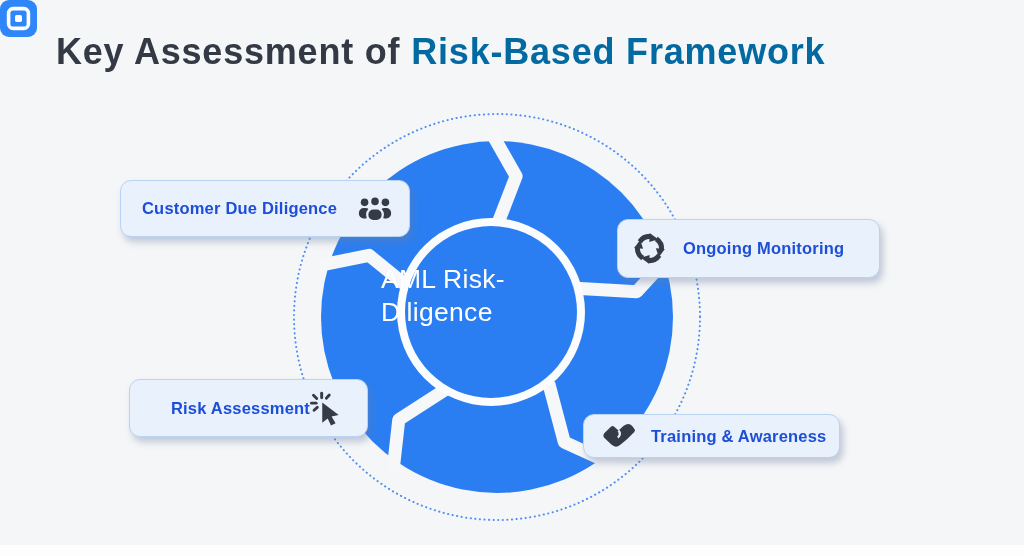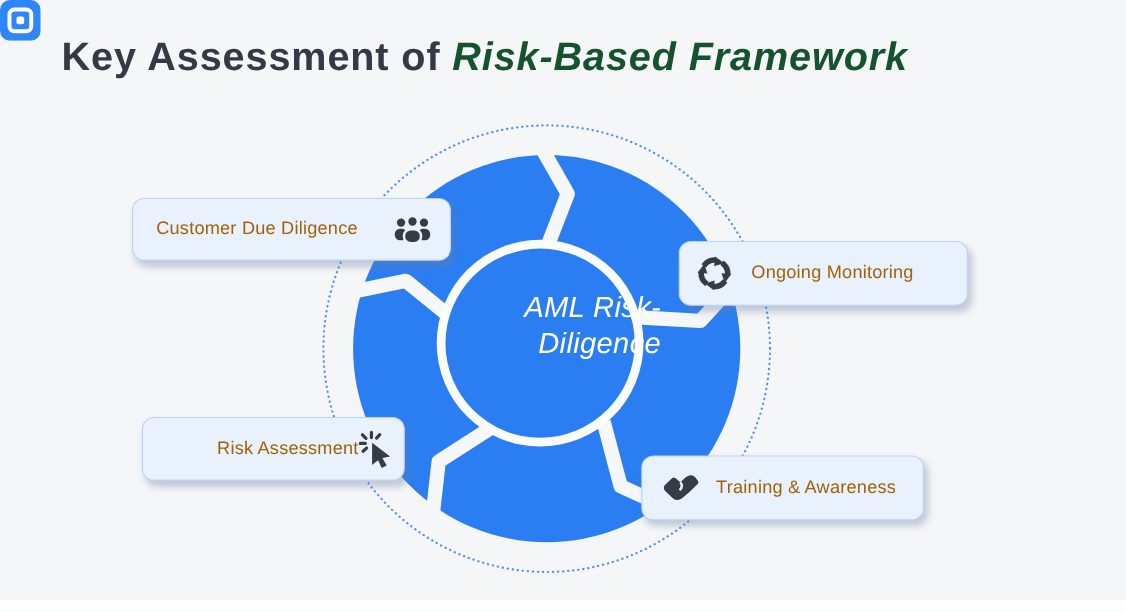--- a/index.html
+++ b/index.html
@@ -8,50 +8,50 @@
     background:#f5f6f8;
     font-family:"Liberation Sans","DejaVu Sans",sans-serif;
     position:relative;
   }
   .stage{position:absolute;inset:0;}
   .logo{position:absolute;left:0;top:0;width:37px;height:37px;}
   .title{
     position:absolute;left:56px;top:7px;white-space:nowrap;
     font-size:36px;font-weight:700;letter-spacing:0.8px;color:#333a46;
   }
-  .title .accent{color:#14532d;font-style:italic;}
+  .title .accent{color:#0369a1;}
 
   
   .diagram-svg{position:absolute;left:287px;top:107px;width:420px;height:420px;}
   .center-label{
     position:absolute;left:381px;top:263px;width:220px;
-    text-align:right;color:#ffffff;
-    font-size:26.5px;line-height:32.5px;font-weight:500;letter-spacing:0.3px;font-style:italic;
+    text-align:left;color:#ffffff;
+    font-size:26.5px;line-height:32.5px;font-weight:500;letter-spacing:0.3px;
   }
   .center-label span{display:block;}
 
   
   .card{
     position:absolute;
     background:#e9f1fc;
     border:1.4px solid #b9d3f5;
     border-radius:11px;
     box-shadow:3px 5px 7px rgba(104,125,158,.38);
     display:flex;align-items:center;
     box-sizing:border-box;
   }
   .card .label{
-    font-size:16.5px;font-weight:400;color:#a16207;
+    font-size:16.5px;font-weight:700;color:#1d4ed8;
     letter-spacing:.2px;white-space:nowrap;
   }
   .card .icon{display:flex;align-items:center;justify-content:center;}
   .card-cdd   {left:120px;top:180px;width:290px;height:57px;padding:0 16px 0 21px;justify-content:space-between;}
   .card-om    {left:617px;top:219px;width:263px;height:59px;padding:0 12px 0 15px;gap:17px;}
-  .card-ra    {left:129px;top:379px;width:239px;height:58px;padding:0 6px 0 25px;justify-content:flex-end;}
-  .card-ta    {left:583px;top:414px;width:257px;height:59px;padding:0 0 0 16px;gap:15px;}
+  .card-ra    {left:129px;top:379px;width:239px;height:58px;padding:0 6px 0 25px;justify-content:center;}
+  .card-ta    {left:583px;top:414px;width:257px;height:44px;padding:0 0 0 16px;gap:15px;}
 
   .bottom-strip{position:absolute;left:0;bottom:0;width:100%;height:11px;background:#fdfdfe;}
 </style>
 </head>
 <body>
 
 <div class="stage">
 
   <svg class="logo" viewBox="0 0 37 37">
     <rect x="0" y="0" width="37" height="37" rx="9" fill="#2f86f8"></rect>

